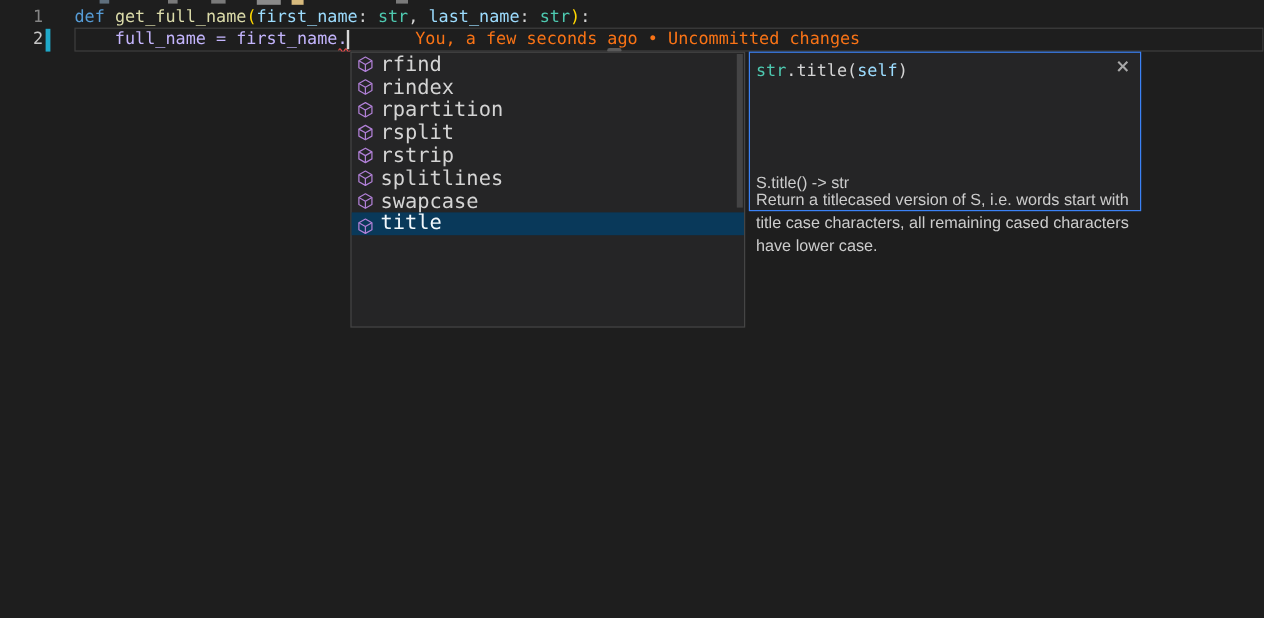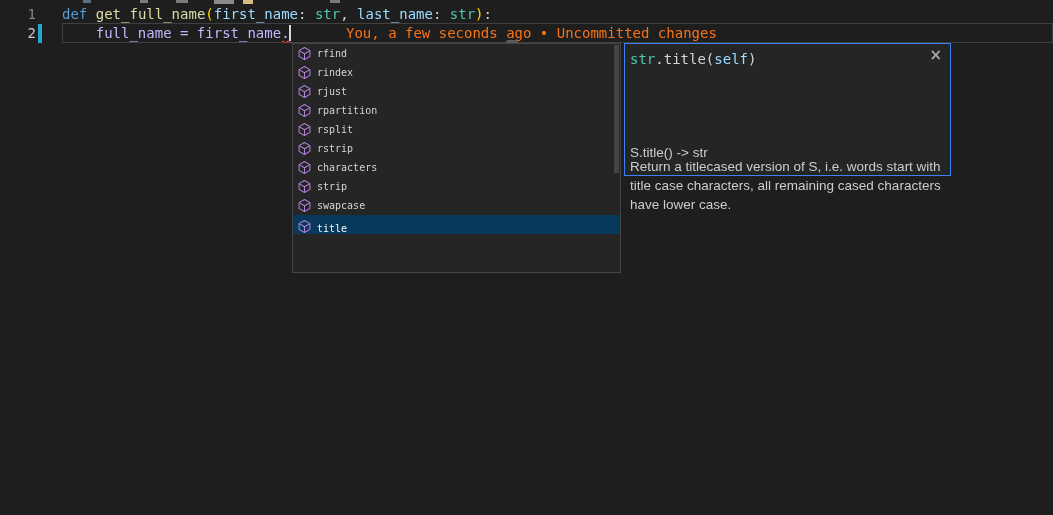--- a/index.html
+++ b/index.html
@@ -48,21 +48,21 @@
   .suggest {
     position:absolute; left:292px; top:43px; width:329px; height:230px;
     background:#252526; border:1px solid #454545;
   }
   .suggest-row {
     height:19px; display:flex; align-items:center; padding-left:4px;
     cursor:pointer;
   }
   .suggest-row.selected { background:var(--sel-bg);align-items:flex-end; }
   .suggest-row .cube { width:15px; height:15px; flex:0 0 15px; margin-right:5px; }
-  .suggest-label { font-size:10px; color:#d4d4d4; white-space:pre; }
+  .suggest-label { font-size:17px; color:#d4d4d4; white-space:pre; }
   .suggest-row.selected .suggest-label { color:#f2f8fc; }
   .suggest-scrollbar {
     position:absolute; top:1px; right:1px; width:5px; height:128px;
     background:rgba(121,121,121,0.38);
   }
   .resize-tick {
     position:absolute; left:506px; top:40px; width:12px; height:4px;
     background:#5a5a5a; border-radius:2px;
   }
 
@@ -135,28 +135,20 @@
     <path d="M8 8.2 L8 14.4"></path>
   </svg>
         <span class="suggest-label">rindex</span>
       </div>
       <div class="suggest-row">
         <svg class="cube" viewBox="0 0 16 16" fill="none" stroke="#b180d7" stroke-width="1.1" stroke-linejoin="round">
     <path d="M8 1.6 L13.8 4.9 L13.8 11.1 L8 14.4 L2.2 11.1 L2.2 4.9 Z"></path>
     <path d="M2.2 4.9 L8 8.2 L13.8 4.9"></path>
     <path d="M8 8.2 L8 14.4"></path>
   </svg>
-        <span class="suggest-label">rjust</span>
-      </div>
-      <div class="suggest-row">
-        <svg class="cube" viewBox="0 0 16 16" fill="none" stroke="#b180d7" stroke-width="1.1" stroke-linejoin="round">
-    <path d="M8 1.6 L13.8 4.9 L13.8 11.1 L8 14.4 L2.2 11.1 L2.2 4.9 Z"></path>
-    <path d="M2.2 4.9 L8 8.2 L13.8 4.9"></path>
-    <path d="M8 8.2 L8 14.4"></path>
-  </svg>
         <span class="suggest-label">rpartition</span>
       </div>
       <div class="suggest-row">
         <svg class="cube" viewBox="0 0 16 16" fill="none" stroke="#b180d7" stroke-width="1.1" stroke-linejoin="round">
     <path d="M8 1.6 L13.8 4.9 L13.8 11.1 L8 14.4 L2.2 11.1 L2.2 4.9 Z"></path>
     <path d="M2.2 4.9 L8 8.2 L13.8 4.9"></path>
     <path d="M8 8.2 L8 14.4"></path>
   </svg>
         <span class="suggest-label">rsplit</span>
       </div>
@@ -167,29 +159,21 @@
     <path d="M8 8.2 L8 14.4"></path>
   </svg>
         <span class="suggest-label">rstrip</span>
       </div>
       <div class="suggest-row">
         <svg class="cube" viewBox="0 0 16 16" fill="none" stroke="#b180d7" stroke-width="1.1" stroke-linejoin="round">
     <path d="M8 1.6 L13.8 4.9 L13.8 11.1 L8 14.4 L2.2 11.1 L2.2 4.9 Z"></path>
     <path d="M2.2 4.9 L8 8.2 L13.8 4.9"></path>
     <path d="M8 8.2 L8 14.4"></path>
   </svg>
-        <span class="suggest-label">characters</span>
-      </div>
-      <div class="suggest-row">
-        <svg class="cube" viewBox="0 0 16 16" fill="none" stroke="#b180d7" stroke-width="1.1" stroke-linejoin="round">
-    <path d="M8 1.6 L13.8 4.9 L13.8 11.1 L8 14.4 L2.2 11.1 L2.2 4.9 Z"></path>
-    <path d="M2.2 4.9 L8 8.2 L13.8 4.9"></path>
-    <path d="M8 8.2 L8 14.4"></path>
-  </svg>
-        <span class="suggest-label">strip</span>
+        <span class="suggest-label">splitlines</span>
       </div>
       <div class="suggest-row">
         <svg class="cube" viewBox="0 0 16 16" fill="none" stroke="#b180d7" stroke-width="1.1" stroke-linejoin="round">
     <path d="M8 1.6 L13.8 4.9 L13.8 11.1 L8 14.4 L2.2 11.1 L2.2 4.9 Z"></path>
     <path d="M2.2 4.9 L8 8.2 L13.8 4.9"></path>
     <path d="M8 8.2 L8 14.4"></path>
   </svg>
         <span class="suggest-label">swapcase</span>
       </div>
       <div class="suggest-row selected">

